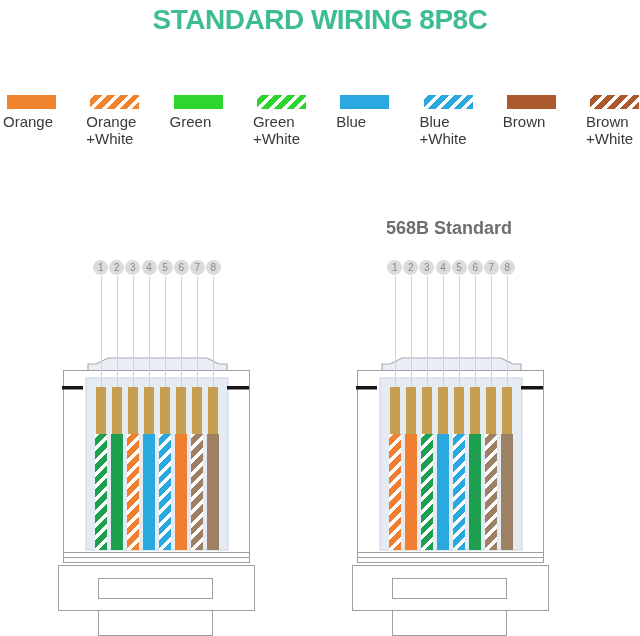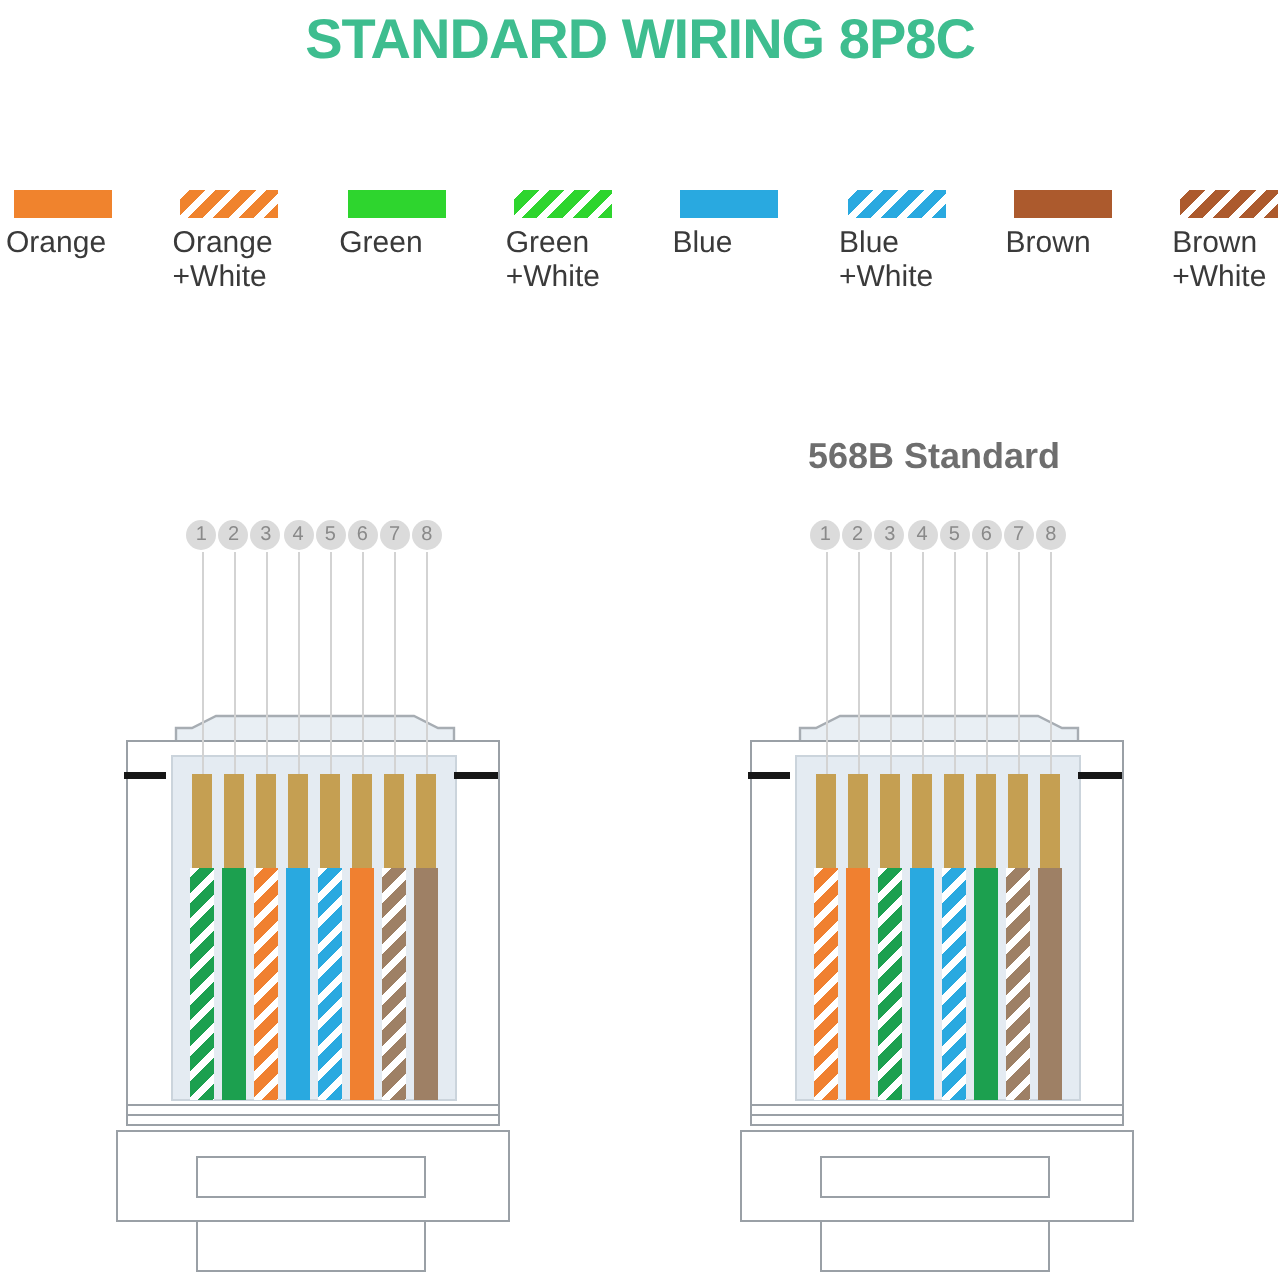--- a/index.html
+++ b/index.html
@@ -122,21 +122,21 @@
         <div class="wire" style="left: 135.2px; background: rgb(240, 128, 48);"></div>
         <span class="pin-circle" style="left: 149.8px; background: rgb(219, 219, 219); color: rgb(138, 138, 138);">7</span>
         <div class="guide-line" style="left: 157.3px; background: rgb(211, 211, 211);"></div>
         <div class="pin" style="left: 152.3px; background: rgb(197, 159, 82);"></div>
         <div class="wire" style="left: 151.3px; background: repeating-linear-gradient(135deg, rgb(255, 255, 255) 0px, rgb(255, 255, 255) 3.5px, rgb(158, 128, 101) 3.5px, rgb(158, 128, 101) 9px);"></div>
         <span class="pin-circle" style="left: 165.9px; background: rgb(219, 219, 219); color: rgb(138, 138, 138);">8</span>
         <div class="guide-line" style="left: 173.4px; background: rgb(211, 211, 211);"></div>
         <div class="pin" style="left: 168.4px; background: rgb(197, 159, 82);"></div>
         <div class="wire" style="left: 167.4px; background: rgb(158, 128, 101);"></div>
       </div>
-      <div class="connector" style="left: 352px;">
+      <div class="connector" style="left: 334px;">
         <div class="std-heading">568B Standard</div>
         <div class="shell"><svg viewBox="0 0 230 279" width="230" height="279">
             <path d="M48 14 L48 7 L56 7 L68 1 L167 1 L179 7 L187 7 L187 14 Z" fill="#E9EFF4" stroke="#A7ADB3" stroke-width="1.2"></path>
             <rect x="23.5" y="13.5" width="186" height="192" fill="#FFFFFF" stroke="#9AA0A6"></rect>
             <rect x="46" y="21" width="142" height="172" fill="#E4EBF2" stroke="#CBD4DC"></rect>
             <rect x="22" y="29" width="21" height="3.5" fill="#161616"></rect>
             <rect x="187" y="29" width="22" height="3.5" fill="#161616"></rect>
             <line x1="23.5" y1="195.5" x2="209.5" y2="195.5" stroke="#9AA0A6"></line>
             <line x1="23.5" y1="200.5" x2="209.5" y2="200.5" stroke="#9AA0A6"></line>
             <rect x="18.5" y="208.5" width="196" height="45" fill="#fff" stroke="#9AA0A6"></rect>

